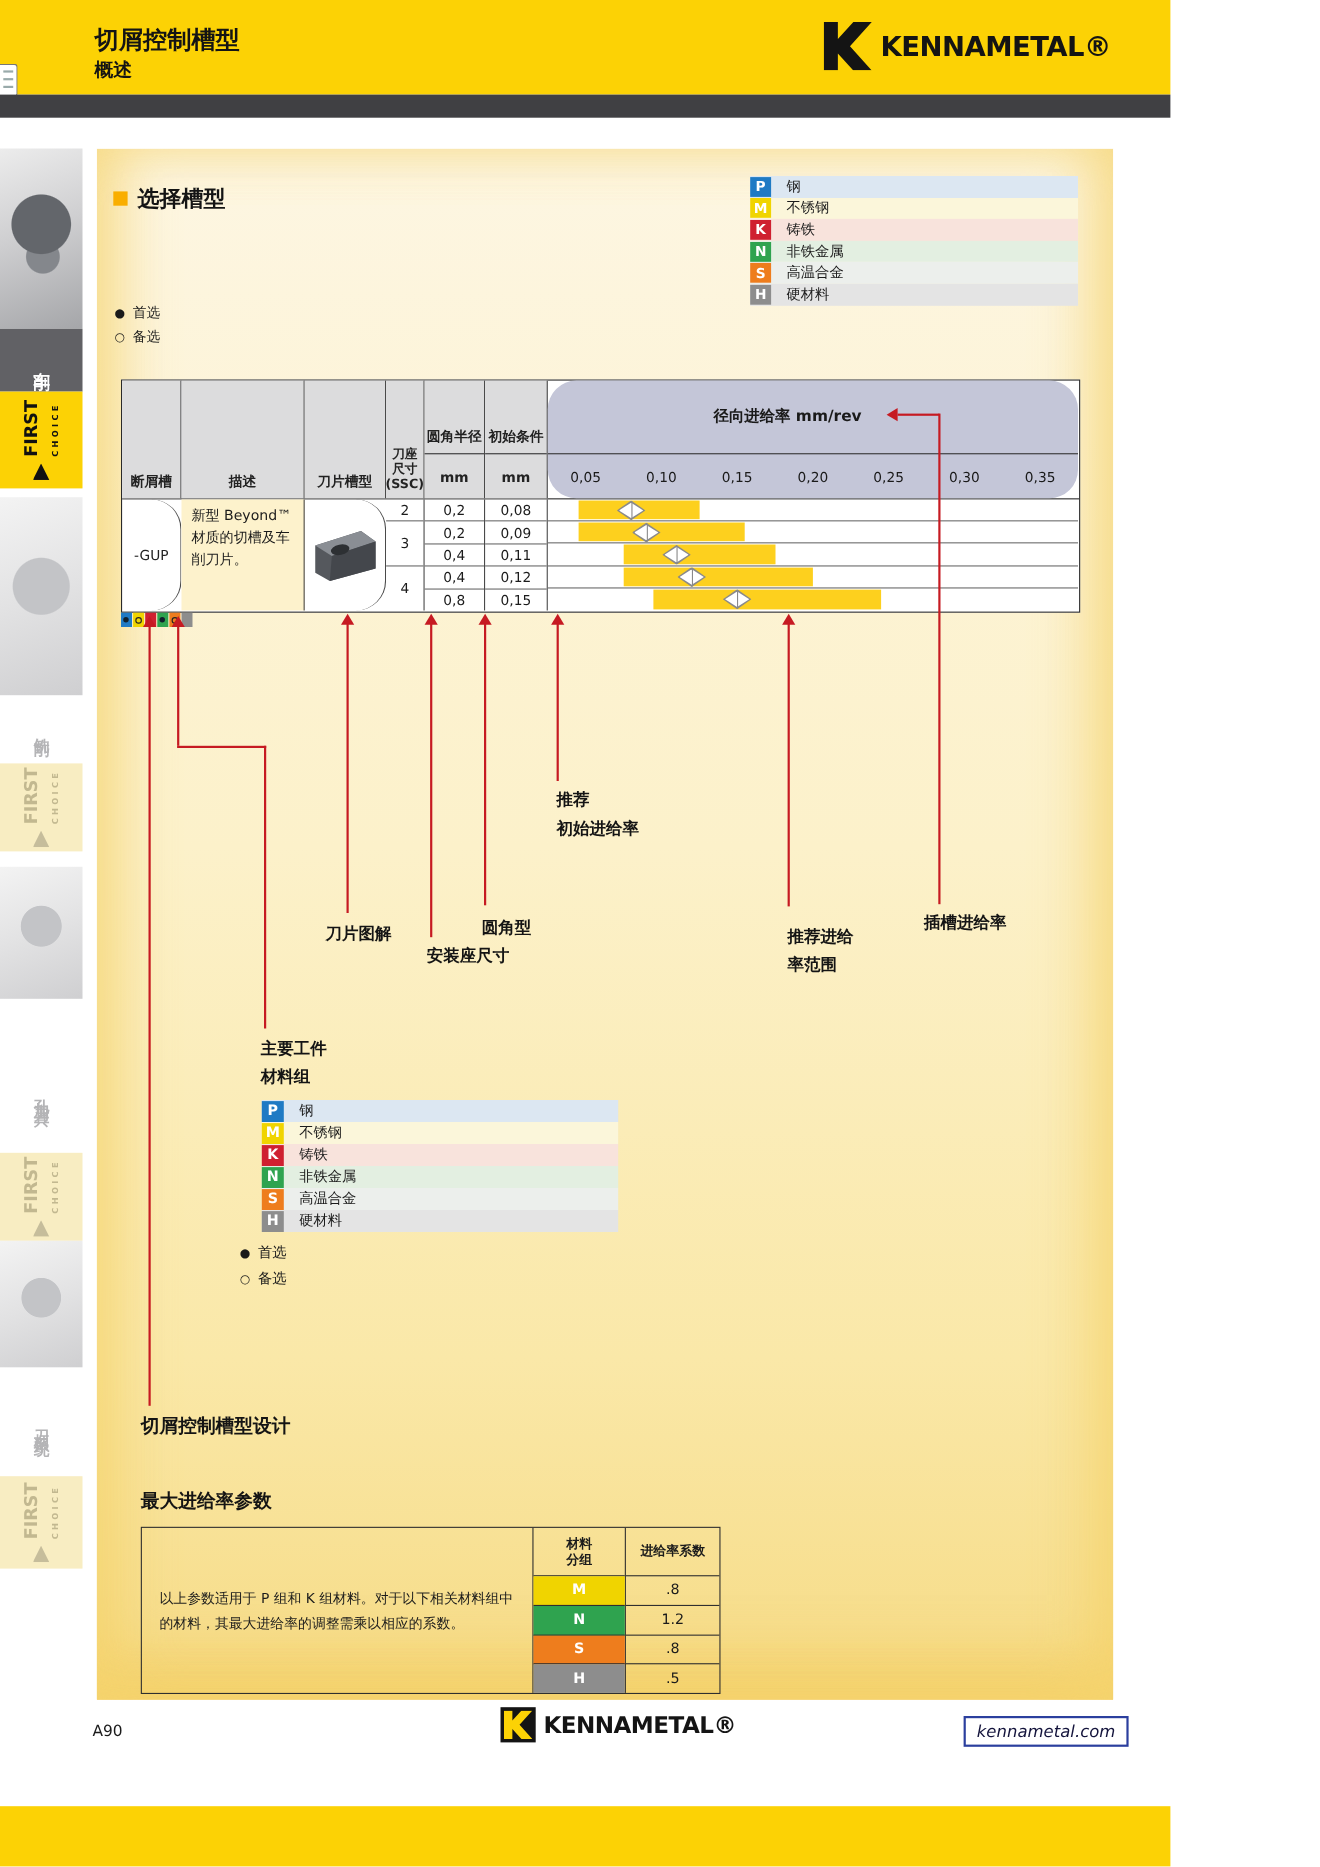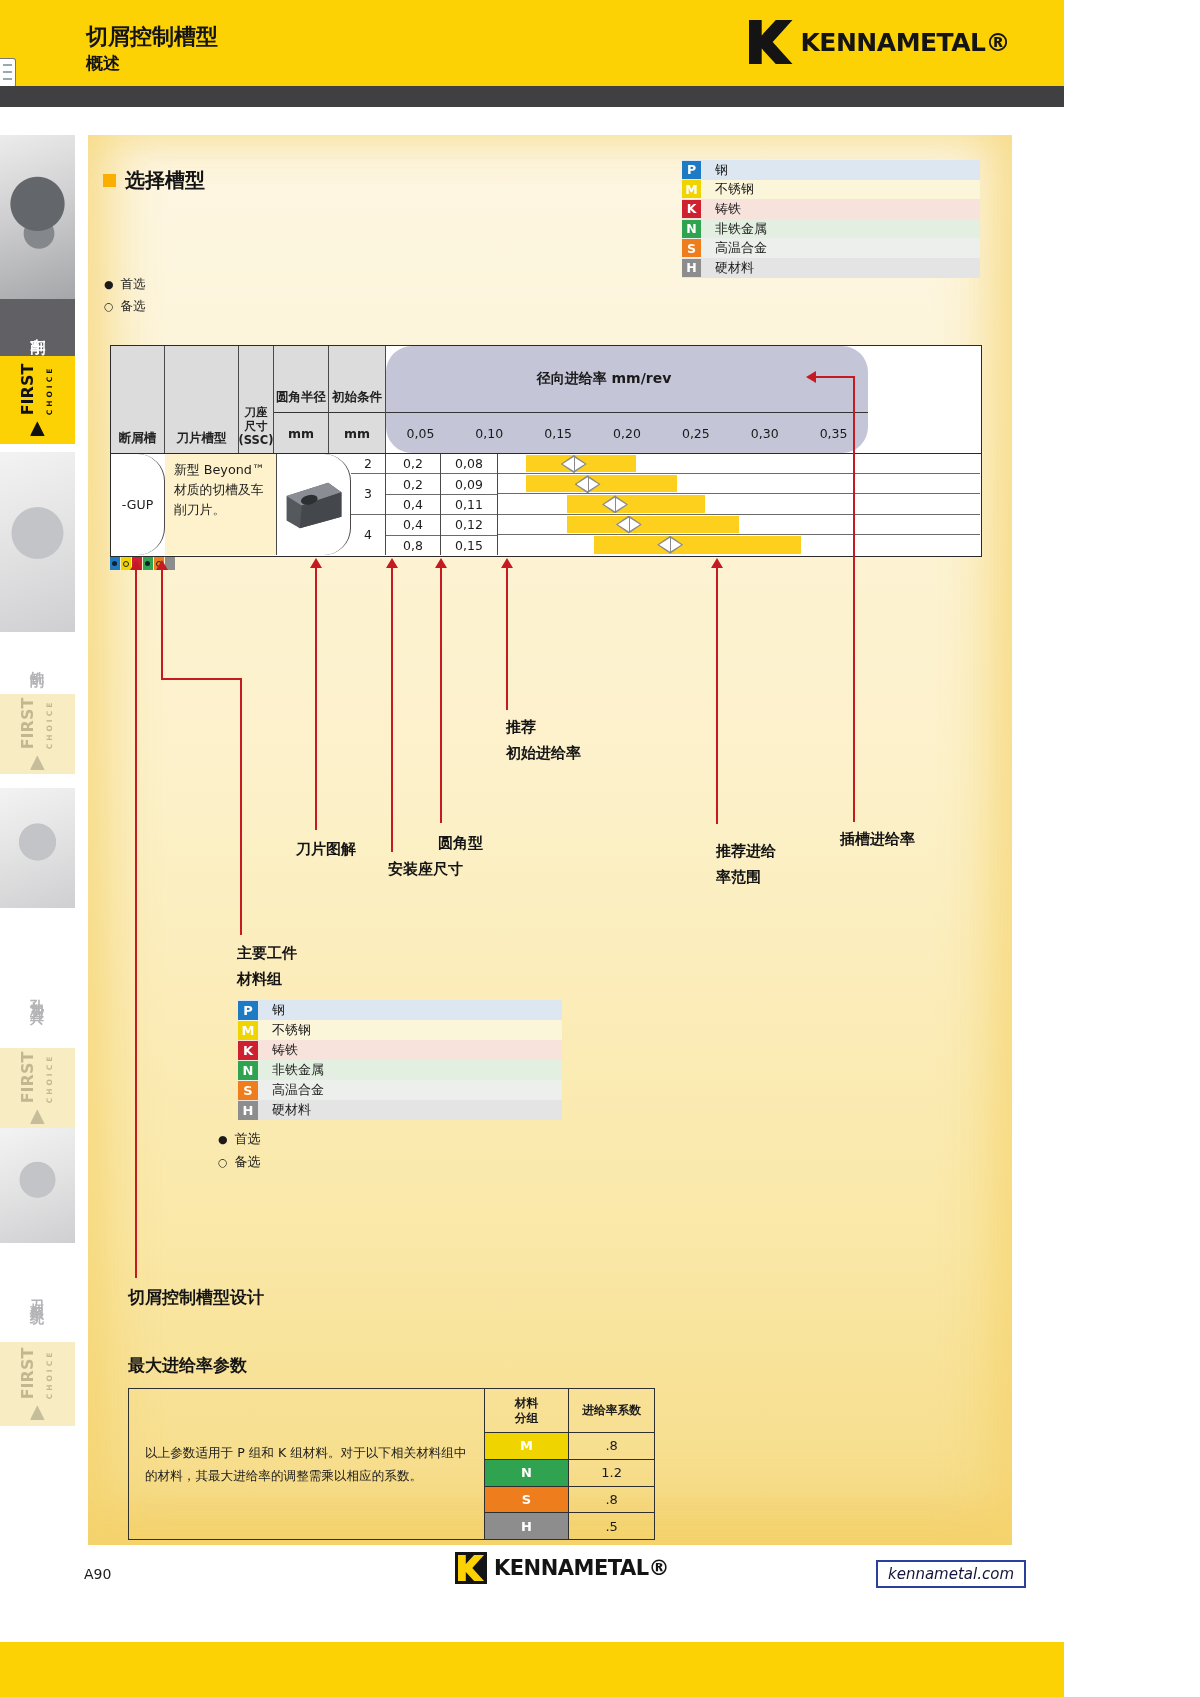--- a/index.html
+++ b/index.html
@@ -265,20 +265,21 @@
       </div>
     <div class="pref-row">
         <span class="bullet">○</span>
       <span>备选</span>
       </div>
   </div>
 
   <div class="gtable">
     <div class="ghead">
       <div class="hc" style="width:54px;">断屑槽</div>
+      <div class="hc" style="width:112px;">描述</div>
       <div class="hc" style="width:74px;">刀片槽型</div>
       <div class="hc seat" style="width:35px;">
         <span>刀座</span>
           <span>尺寸</span>
           <span>(SSC)</span>
       </div>
       <div class="hc split" style="width:55px;">
         <div class="up">圆角半径</div>
           <div class="dn">mm</div>
       </div>

